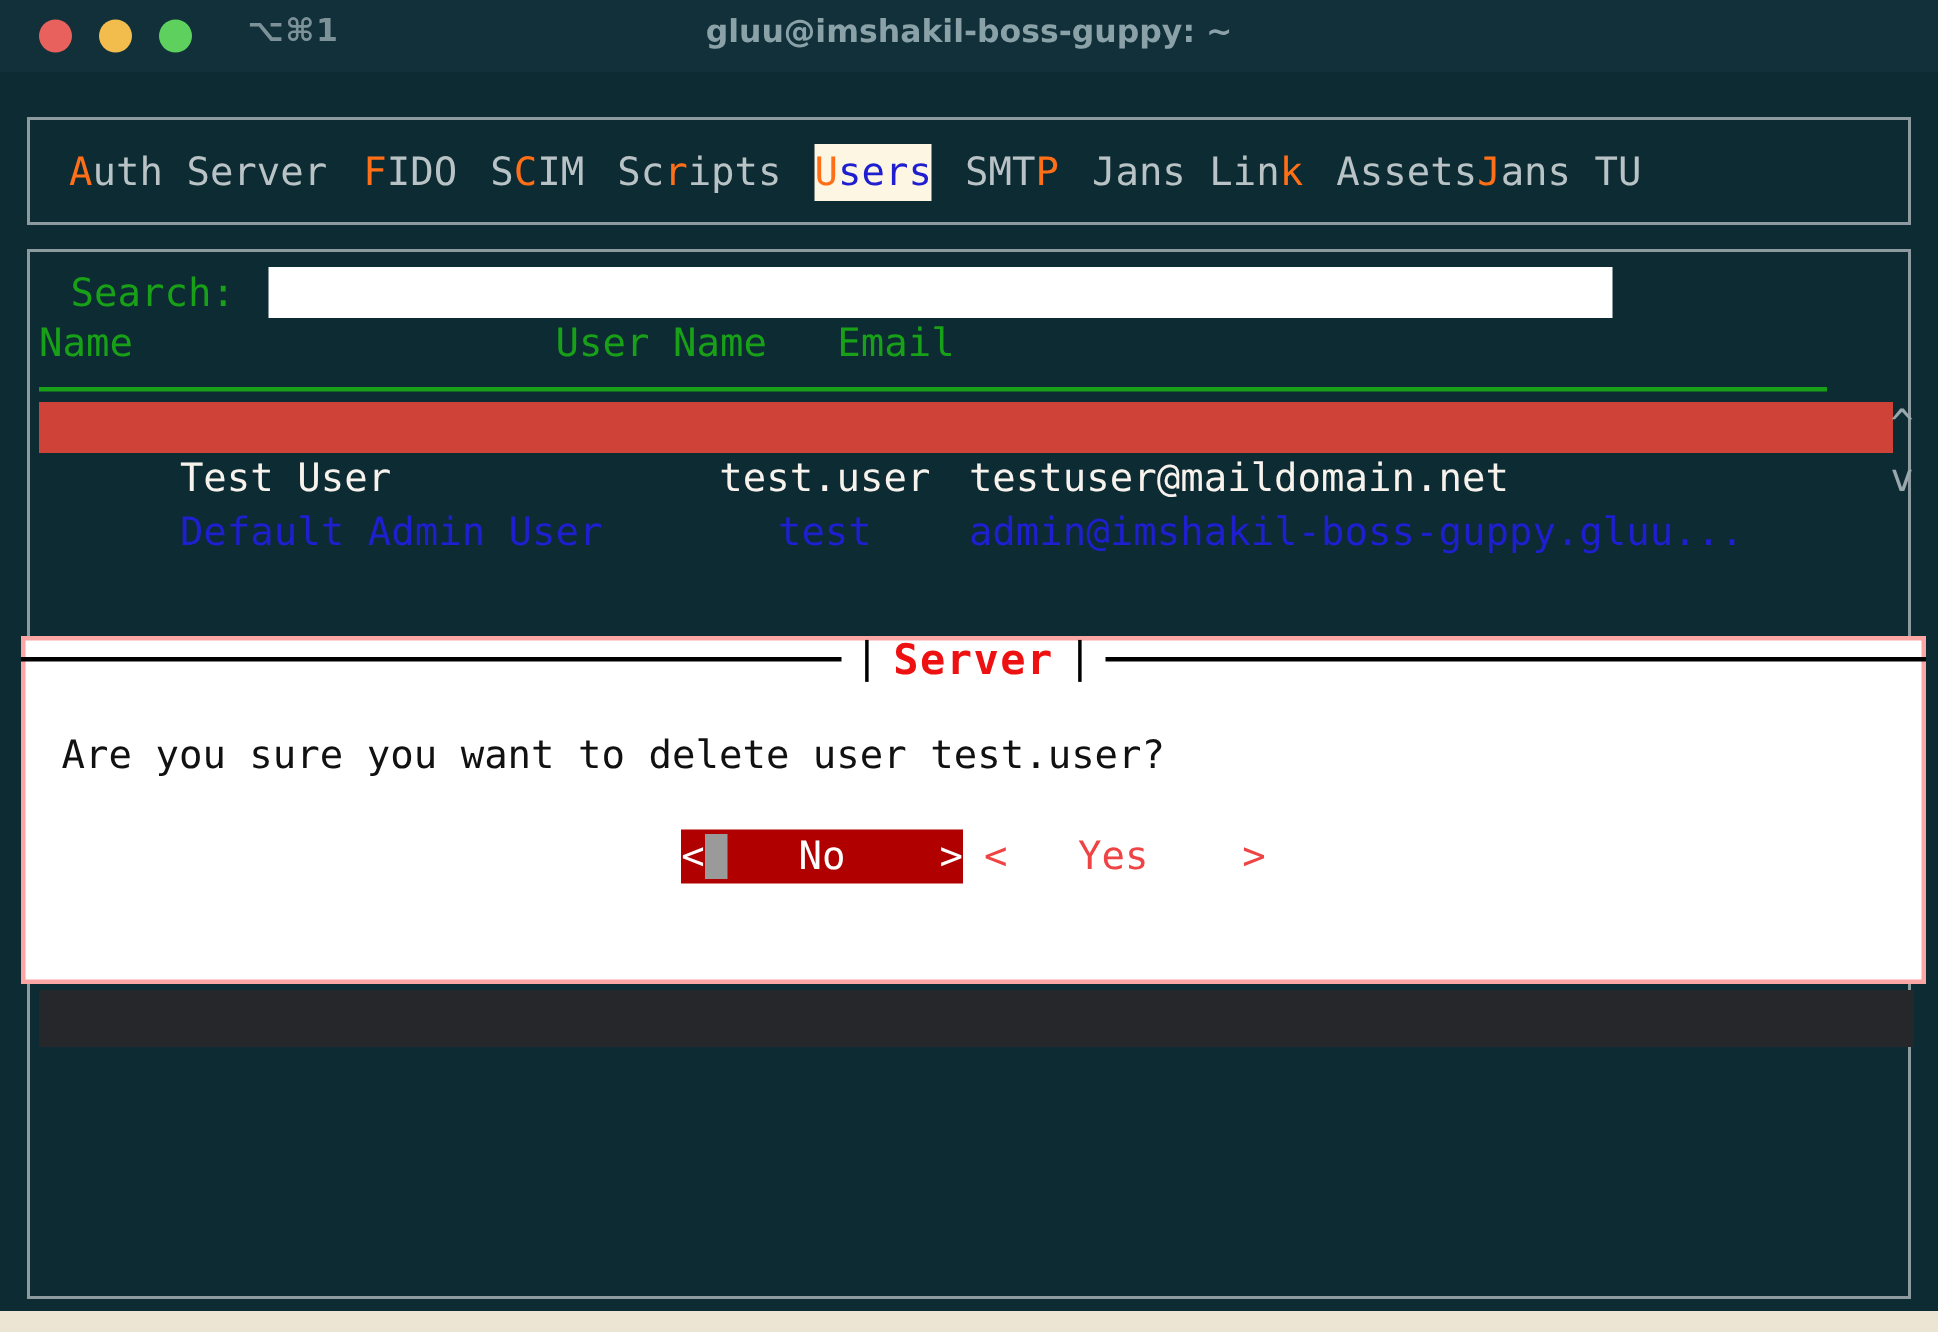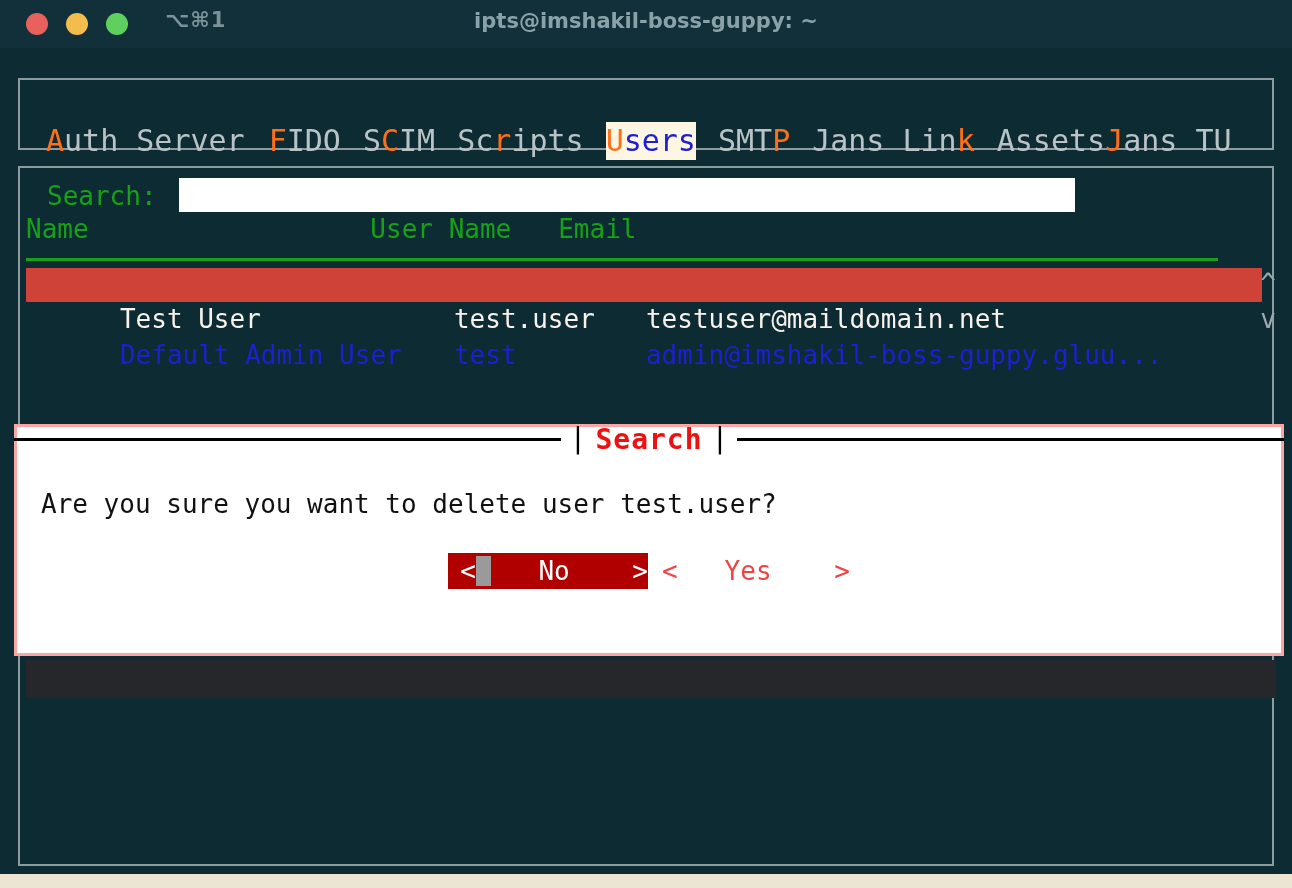--- a/index.html
+++ b/index.html
@@ -66,23 +66,22 @@
     left: 18px; top: 30px;
     width: 1256px; height: 72px;
     border: 2px solid #8d9ba0;
     box-sizing: border-box;
   }
   #navbar-inner {
     position: absolute;
     left: 0; top: 16px;
     width: 100%;
     white-space: nowrap;
-    font-size: 30px;
+    font-size: 26px;
     line-height: 38px;
-    margin-top: 26px;
   }
   .tab {
     display: inline-block;
     color: #b9c3c6;
     vertical-align: top;
   }
   .tab .accel { color: #ff6f17; }
   .tab.selected {
     background: #fdf6e3;
     color: #1f1fd0;
@@ -161,21 +160,21 @@
     background: #cf4238;
     color: #f7f2ec;
   }
   .user-row.normal {
     color: #1f1fd0;
   }
   #row-0 { top: 100px; }
   #row-1 { top: 136px; }
 
   .cell-name  { display: inline-block; width: 334px; }
-  .cell-user  { display: inline-block; width: 192px; }
+  .cell-user  { display: inline-block; width: 192px; text-align: center; }
   .cell-email { display: inline-block; }
 
   #scroll-up, #scroll-down {
     position: absolute;
     left: 1236px;
     width: 24px;
     font-size: 26px;
     color: #9aa7ac;
     text-align: center;
     cursor: pointer;
@@ -254,40 +253,39 @@
     line-height: 36px;
   }
   .dlg-btn {
     display: inline-block;
     cursor: pointer;
     white-space: pre;
   }
   .dlg-btn.focused {
     background: #b00000;
     color: #ffffff;
-    padding-left: 12px;
   }
   .dlg-btn .cursor-block {
     background: #9a9a9a;
     color: #9a9a9a;
   }
   .dlg-btn.plain {
     color: #ef4444;
   }
   .btn-gap { display: inline-block; width: 14px; }
 </style>
 </head>
 <body>
 
 <div id="titlebar">
   <div class="traffic red"></div>
   <div class="traffic yellow"></div>
   <div class="traffic green"></div>
   <div id="shortcut">⌥⌘1</div>
-  <div id="window-title">ipts@imshakil-boss-guppy: ~</div>
+  <div id="window-title">gluu@imshakil-boss-guppy: ~</div>
 </div>
 
 <div id="terminal">
 
   <div id="navbar">
     <div id="navbar-inner"><span class="tab-gap-sm"></span><span class="tab"><span class="accel">A</span><span>uth Server</span></span><span style="display: inline-block; width: 24px;"></span><span class="tab"><span class="accel">F</span><span>IDO</span></span><span style="display: inline-block; width: 22px;"></span><span class="tab"><span>S</span><span class="accel">C</span><span>IM</span></span><span style="display: inline-block; width: 22px;"></span><span class="tab"><span>Sc</span><span class="accel">r</span><span>ipts</span></span><span style="display: inline-block; width: 22px;"></span><span class="tab selected"><span class="accel">U</span><span>sers</span></span><span style="display: inline-block; width: 22px;"></span><span class="tab"><span>SMT</span><span class="accel">P</span></span><span style="display: inline-block; width: 22px;"></span><span class="tab"><span>Jans Lin</span><span class="accel">k</span></span><span style="display: inline-block; width: 22px;"></span><span class="tab"><span>Assets</span><span class="accel">J</span><span>ans TU</span></span></div>
   </div>
 
   <div id="content-panel">
 
@@ -315,18 +313,18 @@
   <div id="status-bar"></div>
 
   <div id="dialog">
     <div id="dialog-message">Are you sure you want to delete user test.user?</div>
     <div id="dialog-buttons"><span class="dlg-btn focused"><span>&lt;</span><span class="cursor-block"> </span><span>   No    </span><span>&gt;</span></span><span class="btn-gap"></span><span class="dlg-btn plain"><span>&lt;</span><span>   Yes    </span><span>&gt;</span></span></div>
   </div>
 
   <div id="dialog-titlebar-wrap">
     <div class="dlg-rule"></div>
     <span class="dlg-pipe">|</span>
-    <span id="dialog-title">Search</span>
+    <span id="dialog-title">Server</span>
     <span class="dlg-pipe">|</span>
     <div class="dlg-rule"></div>
   </div>
 
 </div>
 
 </body></html>

